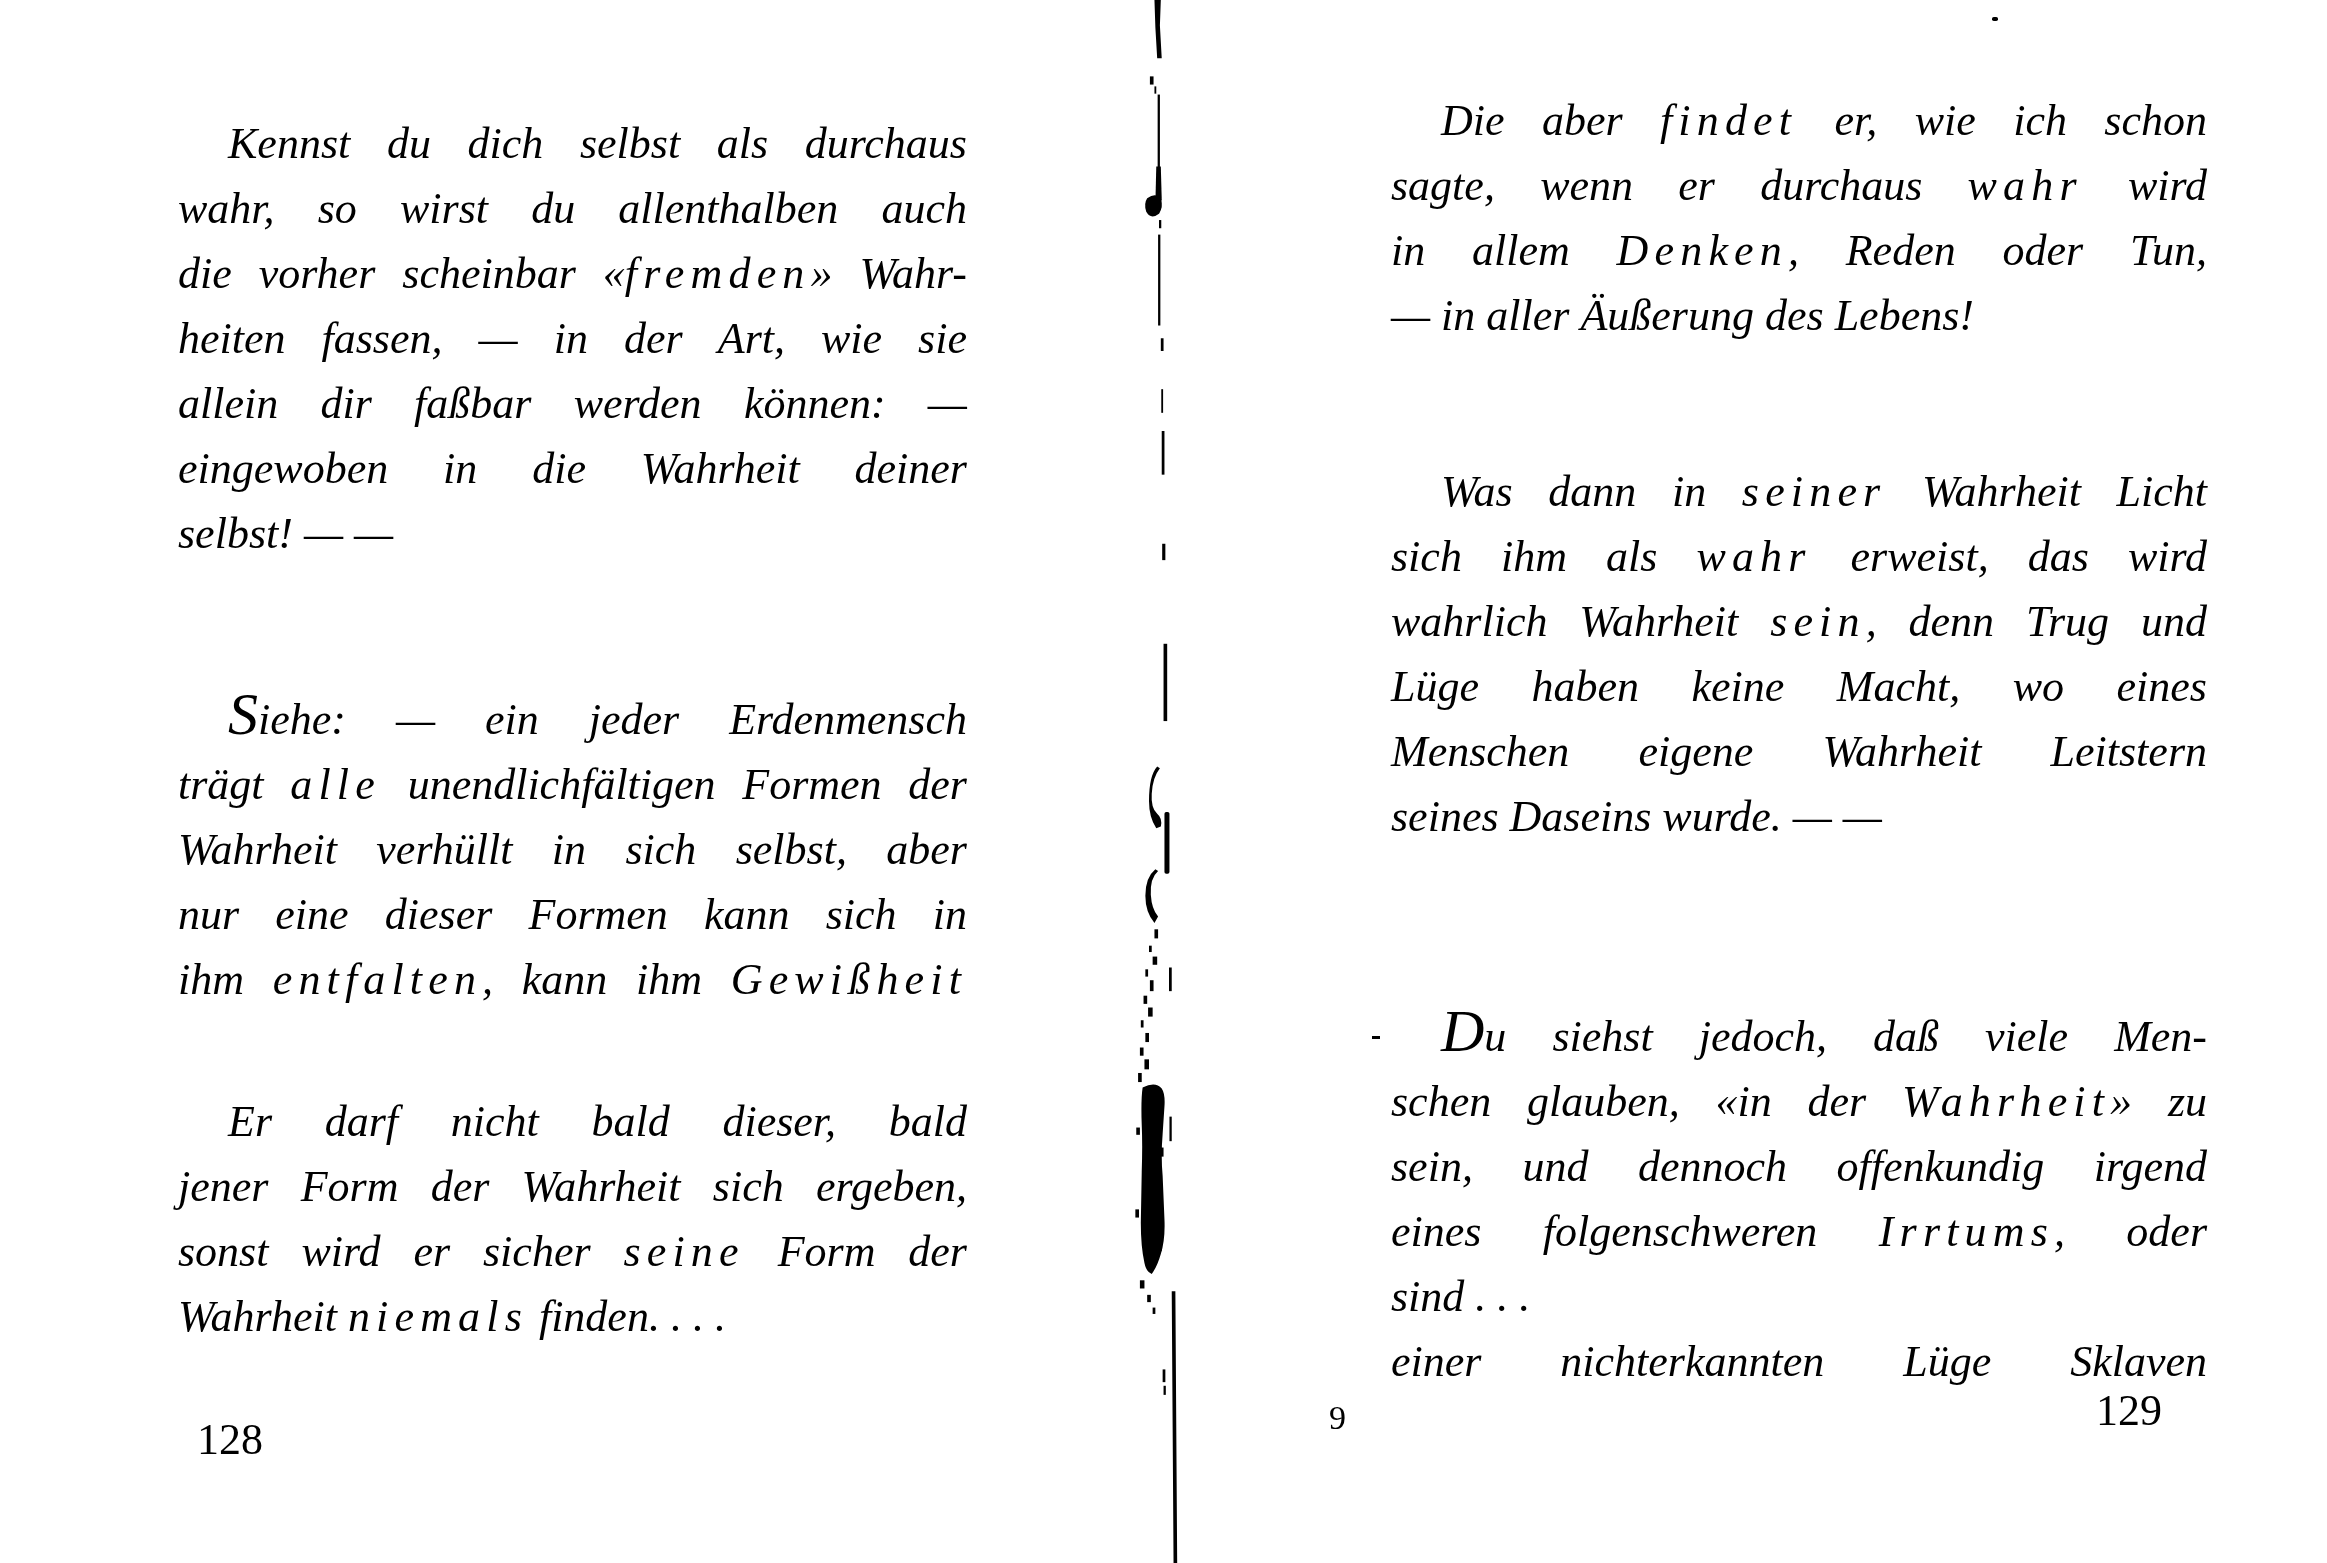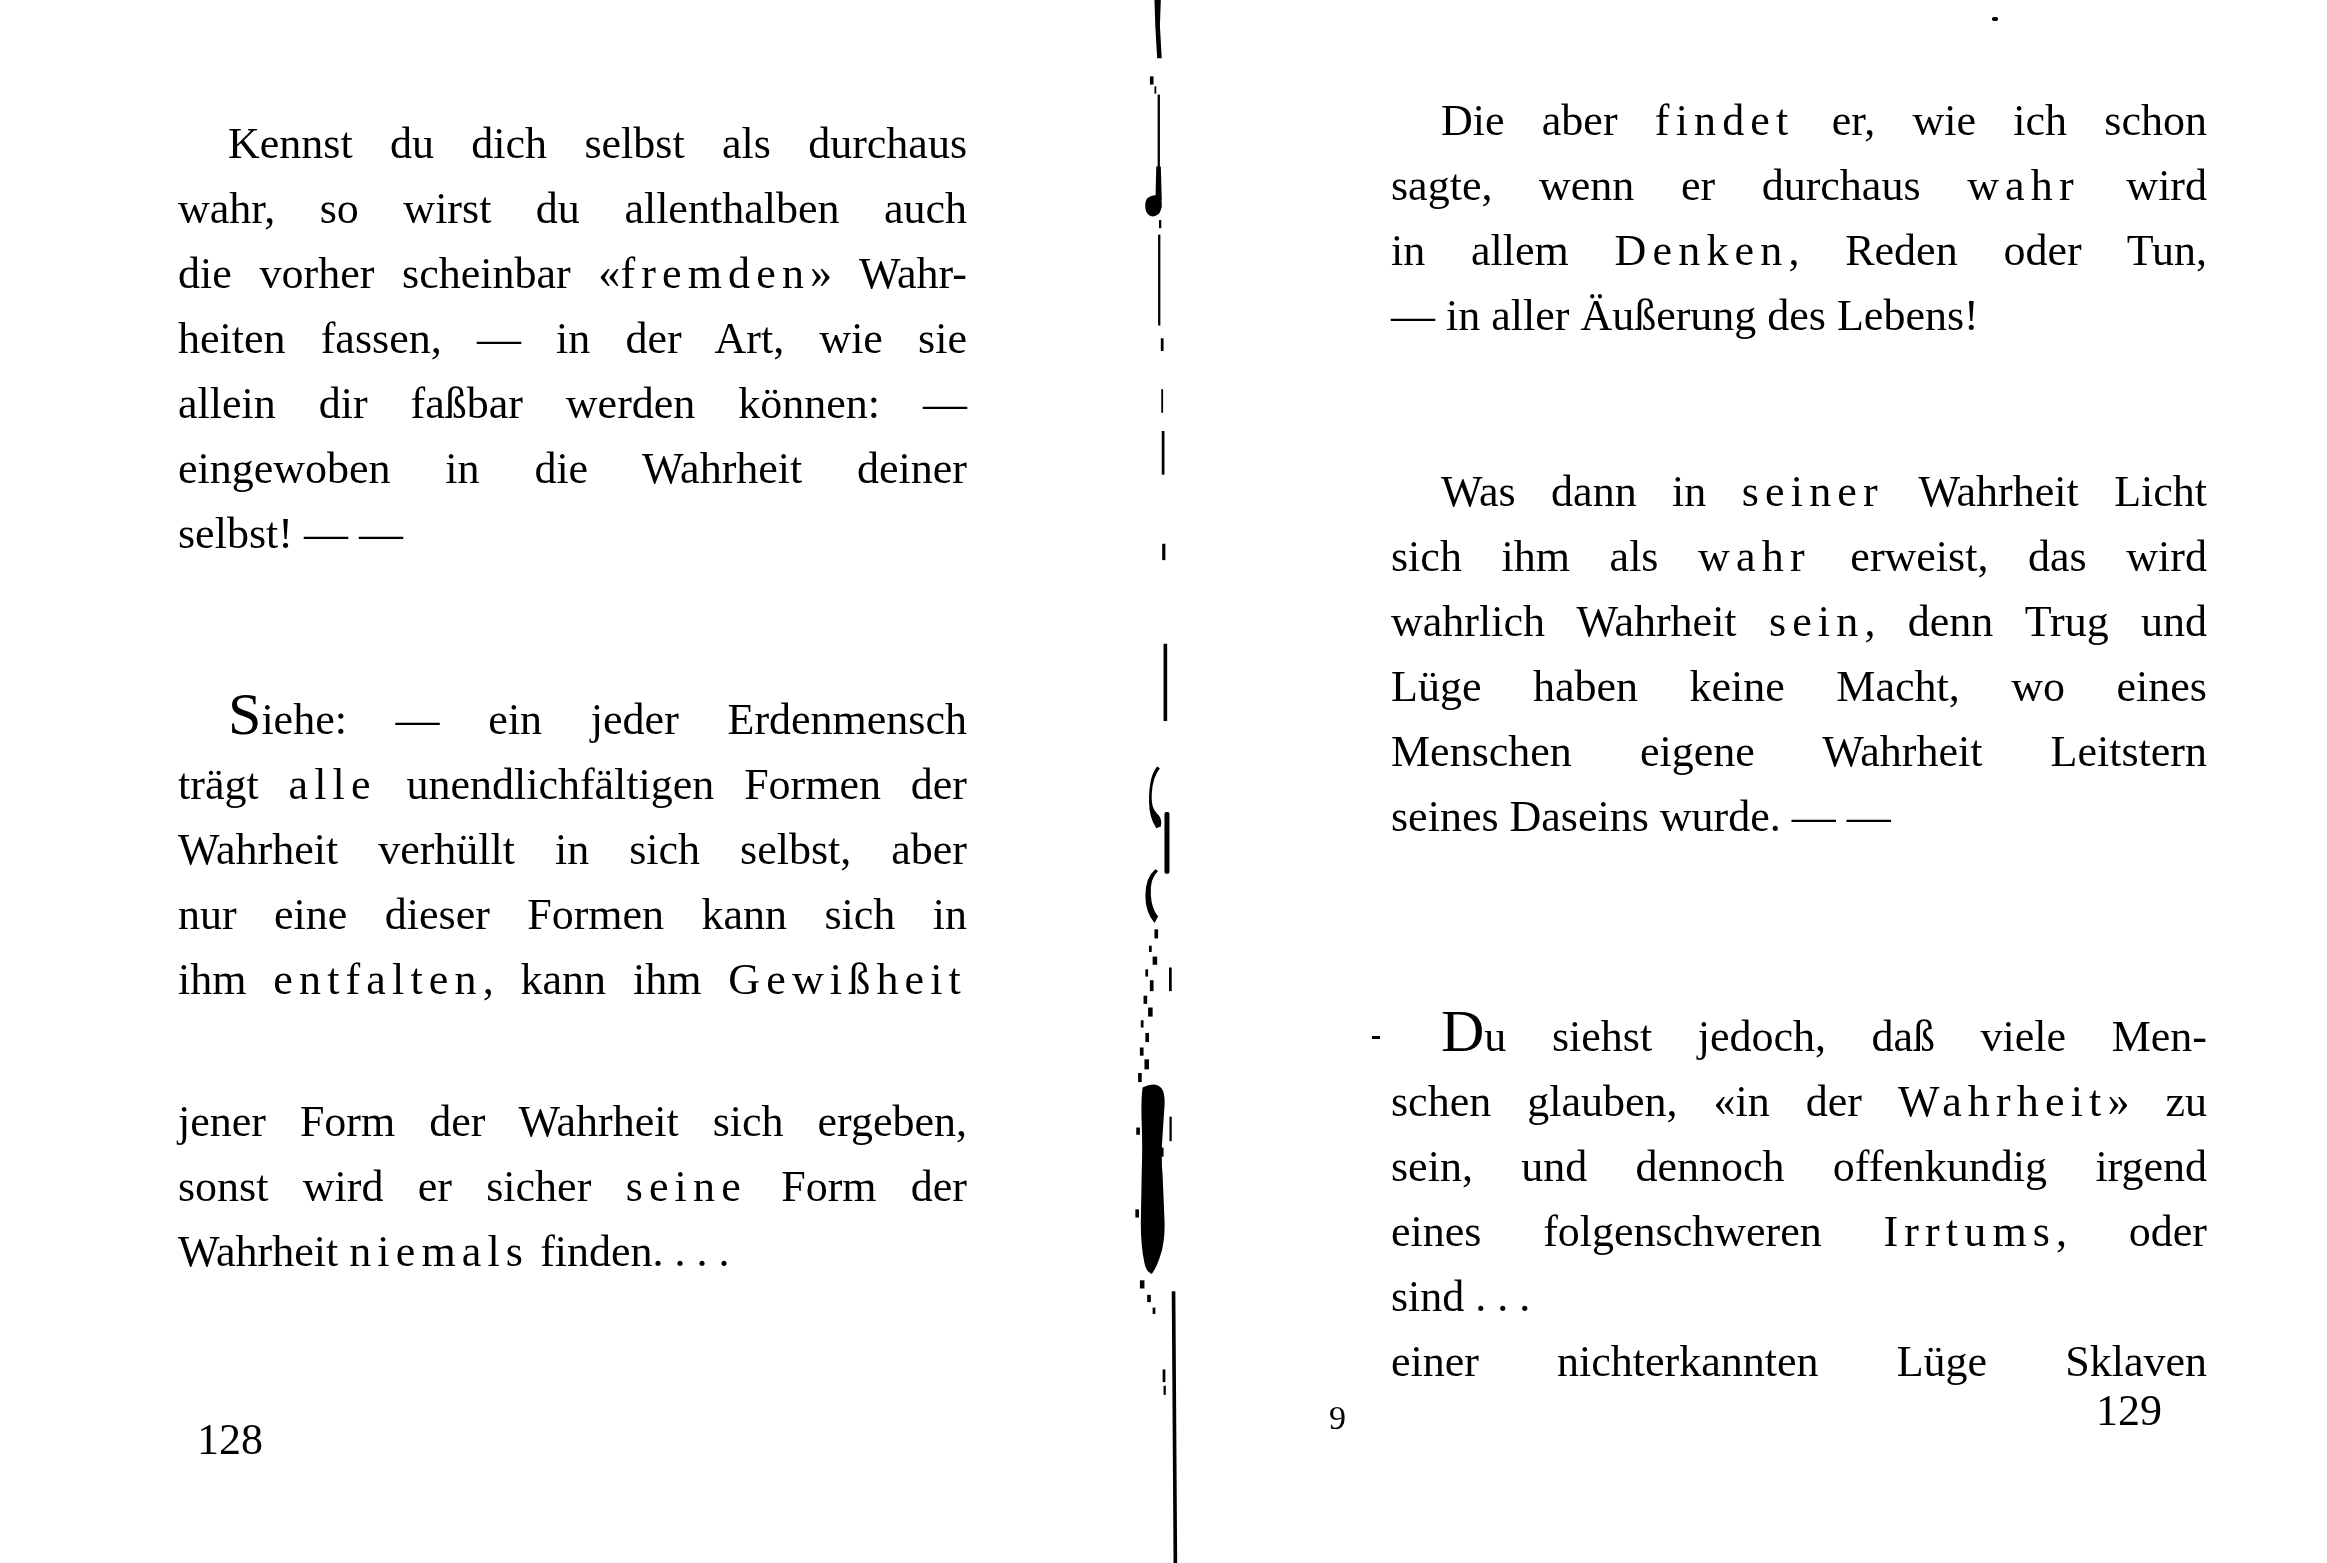--- a/index.html
+++ b/index.html
@@ -13,21 +13,21 @@
   }
   .page-text{
     position:absolute;
     font-size:44px;
     line-height:65px;
     color:#000;
   }
   #left-page{ left:178px; top:111px; width:789px; }
   #right-page{ left:1347px; top:88px; width:816px;margin-left:44px; }
 
-  .para{ position:relative; }
+  .para{ position:relative;font-style:italic; }
   #left-page  .para:nth-of-type(2){ margin-top:121px; }
   #left-page  .para:nth-of-type(3){ margin-top:77px;  }
   #right-page .para:nth-of-type(2){ margin-top:111px; }
   #right-page .para:nth-of-type(3){ margin-top:155px; }
 
   .line{
     text-align:justify;
     text-align-last:justify;
     white-space:normal;
   }
@@ -68,20 +68,21 @@
       <div class="line last"><span>selbst! — —</span></div>
     </div>
     <div class="para">
       <div class="line indent"><span class="bigcap">S</span><span>iehe: — ein jeder Erdenmensch</span></div>
       <div class="line"><span>trägt </span><span class="sperr">alle</span><span> unendlichfältigen Formen der</span></div>
       <div class="line"><span>Wahrheit verhüllt in sich selbst, aber</span></div>
       <div class="line"><span>nur eine dieser Formen kann sich in</span></div>
       <div class="line"><span>ihm </span><span class="sperr">entfalten</span><span>, kann ihm </span><span class="sperr">Gewißheit</span></div>
     </div>
     <div class="para">
+      <div class="line indent"><span>Er darf nicht bald dieser, bald</span></div>
       <div class="line"><span>jener Form der Wahrheit sich ergeben,</span></div>
       <div class="line"><span>sonst wird er sicher </span><span class="sperr">seine</span><span> Form der</span></div>
       <div class="line last"><span>Wahrheit </span><span class="sperr">niemals</span><span> finden. . . .</span></div>
     </div>
   </div>
 
 <div id="right-page" class="page-text">
     <div class="para">
       <div class="line indent"><span>Die aber </span><span class="sperr">findet</span><span> er, wie ich schon</span></div>
       <div class="line"><span>sagte, wenn er durchaus </span><span class="sperr">wahr</span><span> wird</span></div>

